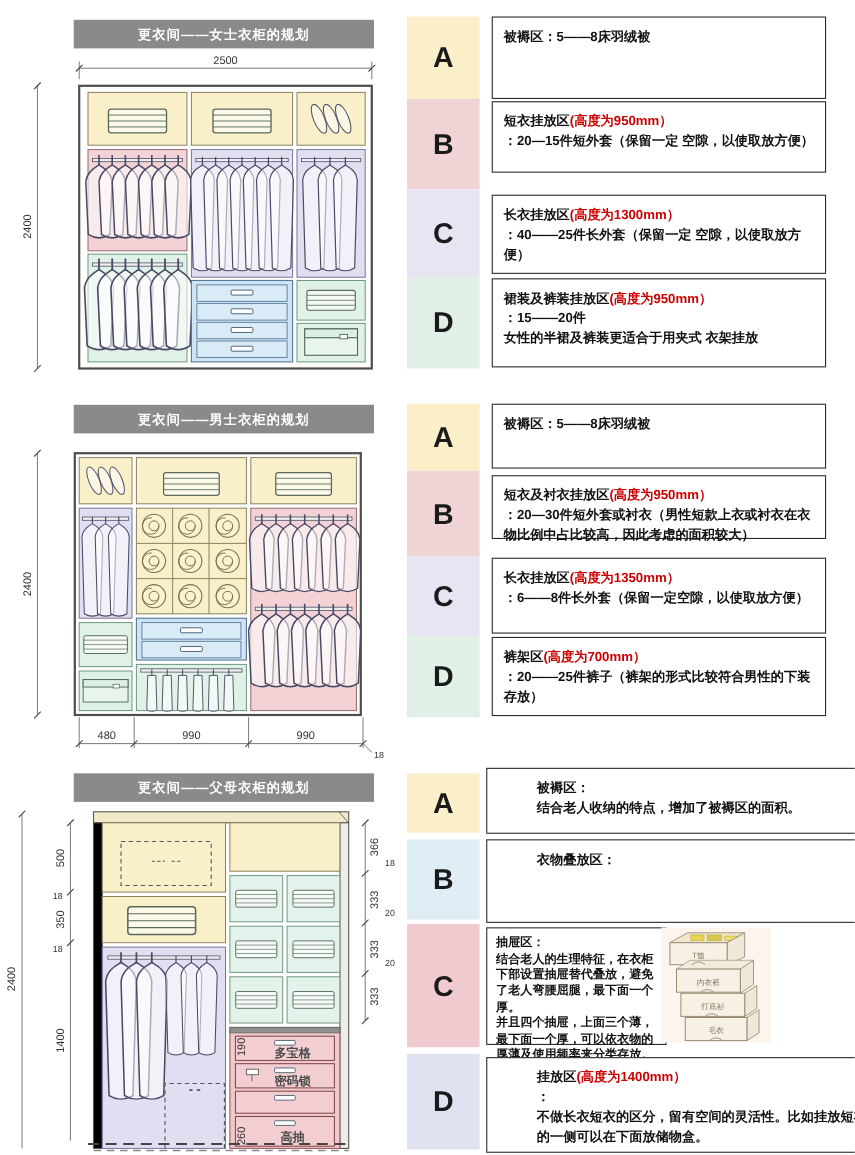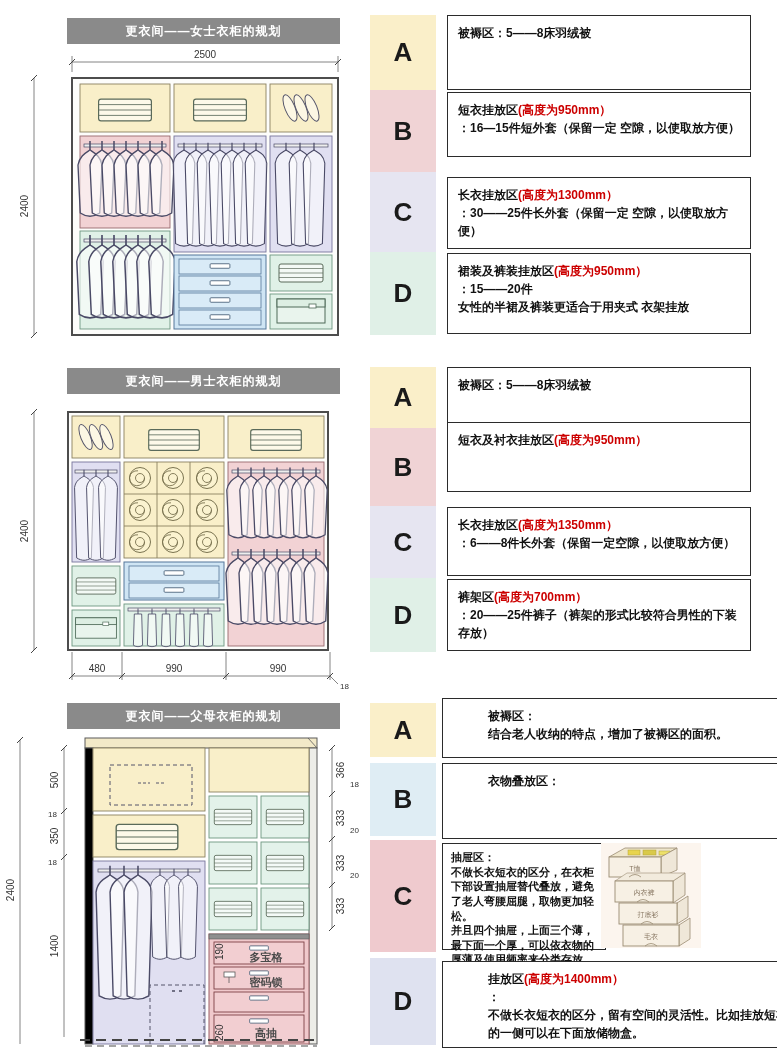--- a/index.html
+++ b/index.html
@@ -180,25 +180,25 @@
     </div>
   <div class="letter c-mnt" style="top:252px;height:83px">
       <span>D</span>
     </div>
 
   <div class="tbox pad-big" style="top:15px;height:75px">
     <span>被褥区：5——8床羽绒被</span><span class="red"></span>
   </div>
   <div class="tbox" style="top:92px;height:65px">
     <span>短衣挂放区</span><span class="red">(高度为950mm）</span>
-    <div>：16—15件短外套（保留一定 空隙，以使取放方便）</div>
+    <div>：20—15件短外套（保留一定 空隙，以使取放方便）</div>
   </div>
   <div class="tbox" style="top:177px;height:72px">
     <span>长衣挂放区</span><span class="red">(高度为1300mm）</span>
-    <div>：30——25件长外套（保留一定 空隙，以使取放方便）</div>
+    <div>：40——25件长外套（保留一定 空隙，以使取放方便）</div>
   </div>
   <div class="tbox" style="top:253px;height:81px">
     <span>裙装及裤装挂放区</span><span class="red">(高度为950mm）</span>
     <div>：15——20件</div>
     <div>女性的半裙及裤装更适合于用夹式 衣架挂放</div>
   </div>
 </div>
 
 <div class="section" id="sec2">
   <div class="banner" style="top:10px">更衣间——男士衣柜的规划</div>
@@ -319,22 +319,23 @@
   <div class="letter c-lav" style="top:148px;height:72px">
       <span>C</span>
     </div>
   <div class="letter c-mnt" style="top:220px;height:74px">
       <span>D</span>
     </div>
 
   <div class="tbox pad-big" style="top:9px;height:59px">
     <span>被褥区：5——8床羽绒被</span><span class="red"></span>
   </div>
-  <div class="tbox" style="top:64px;height:70px">
+  <div class="tbox" style="top:74px;height:58px">
     <span>短衣及衬衣挂放区</span><span class="red">(高度为950mm）</span>
+    <div>：20—30件短外套或衬衣（男性短款上衣或衬衣在衣物比例中占比较高，因此考虑的面积较大）</div>
   </div>
   <div class="tbox" style="top:149px;height:69px">
     <span>长衣挂放区</span><span class="red">(高度为1350mm）</span>
     <div>：6——8件长外套（保留一定空隙，以使取放方便）</div>
   </div>
   <div class="tbox" style="top:221px;height:72px">
     <span>裤架区</span><span class="red">(高度为700mm）</span>
     <div>：20——25件裤子（裤架的形式比较符合男性的下装存放）</div>
   </div>
 </div>
@@ -465,21 +466,21 @@
 
   <div class="tbox s3box" style="top:8px;height:60px">
     <span>被褥区：</span>
     <div>结合老人收纳的特点，增加了被褥区的面积。</div>
   </div>
   <div class="tbox s3box" style="top:73px;height:76px">
     <span>衣物叠放区：</span>
   </div>
   <div class="tbox s3boxC" style="top:153px;height:107px">
     <span>抽屉区：</span>
-    <div>不做长衣短衣的区分，在衣柜下部设置抽屉替代叠放，避免了老人弯腰屈腿，取物更加轻松。</div>
+    <div>结合老人的生理特征，在衣柜下部设置抽屉替代叠放，避免了老人弯腰屈腿，最下面一个厚。</div>
     <div>并且四个抽屉，上面三个薄，最下面一个厚，可以依衣物的厚薄及使用频率来分类存放。如右图，较薄且常用的内衣裤及T恤放上面，较厚的打底衫和毛衣放下面</div>
   </div>
   <svg class="ill" viewBox="0 0 100 105">
     <rect x="0" y="0" width="100" height="105" fill="#fcf5ee"></rect>
     <polygon points="8,14 60,14 76,5 24,5" fill="#efe6cc" stroke="#9a8c72" stroke-width="0.8"></polygon>
     <rect x="27" y="7" width="12" height="5" fill="#e8d44d" stroke="#b3a339" stroke-width="0.5"></rect>
     <rect x="42" y="7" width="13" height="5" fill="#d9c94a" stroke="#b3a339" stroke-width="0.5"></rect>
     <rect x="58" y="8" width="11" height="4" fill="#ede06a" stroke="#b3a339" stroke-width="0.5"></rect>
     <polygon points="60,14 76,5 76,27 60,34" fill="#efe7d8" stroke="#9a8c72" stroke-width="0.8"></polygon>
     <rect x="8" y="14" width="52" height="20" fill="#f7f0e4" stroke="#9a8c72" stroke-width="0.9"></rect>

